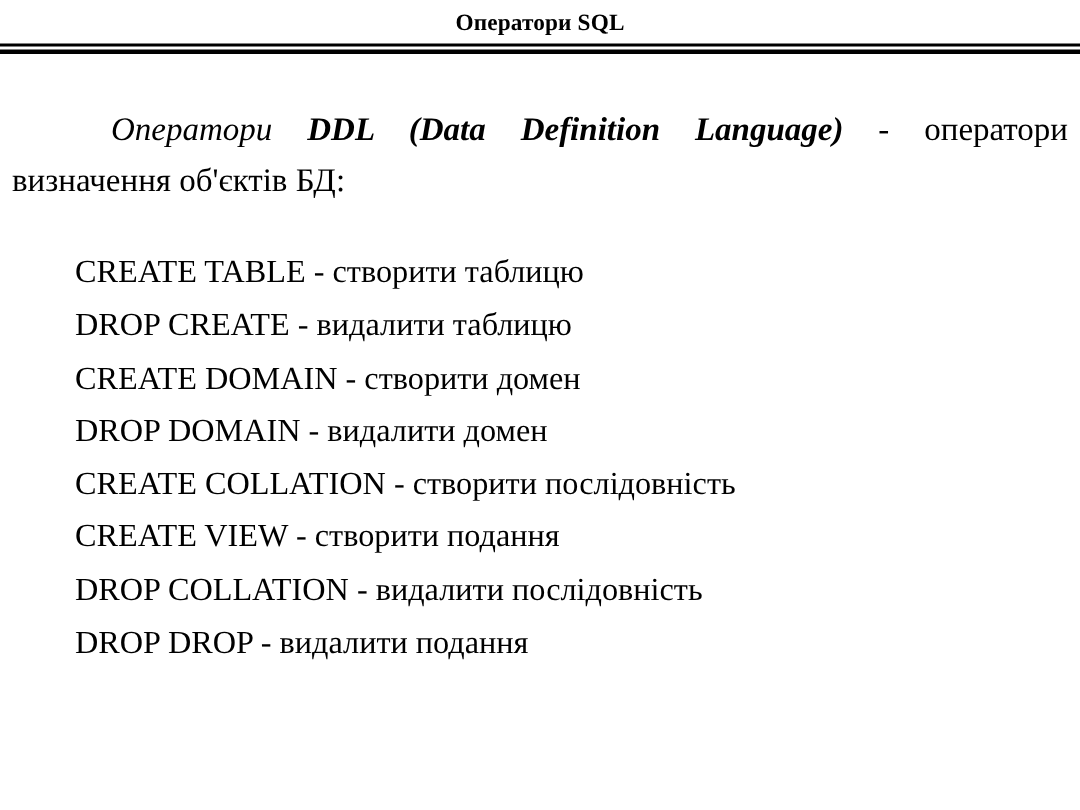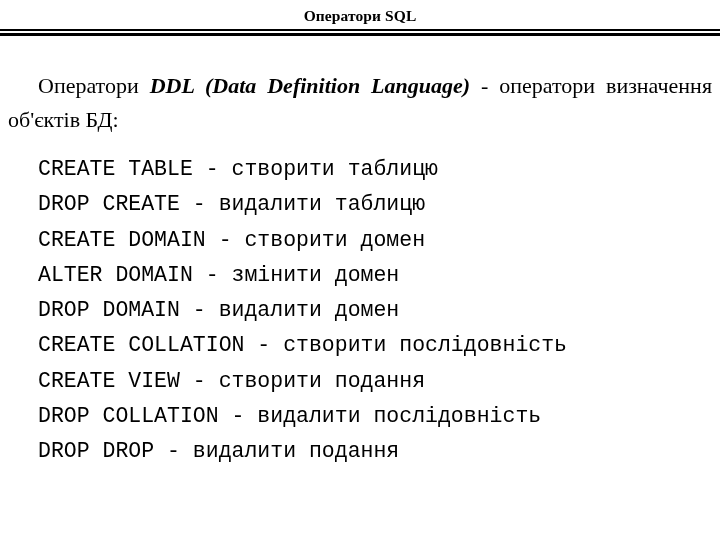--- a/index.html
+++ b/index.html
@@ -69,41 +69,42 @@
     top: 47px;
     left: 8px;
     width: 704px;
     font-size: 22px;
     line-height: 34px;
     text-align: justify;
     text-indent: 30px;
     color: #000000;
   }
   .intro .term-italic {
+    font-style: italic;
     font-weight: normal;
+    margin-left: 36px;
   }
   .intro .term-bold-italic {
     font-style: italic;
     font-weight: bold;
   }
   .intro .tail {
     font-style: normal;
     font-weight: normal;
   }
 
   
   .ddl-list {
     position: absolute;
     top: 152px;
     left: 38px;
     width: 670px;
-    margin: 0;
+    margin: 12px;
     padding: 0;
     list-style: none;
-    font-family: Liberation Mono, monospace;
   }
   .ddl-list .ddl-item {
     font-size: 21.5px;
     line-height: 35.3px;
     white-space: nowrap;
     color: #000000;
   }
 </style>
 </head>
 <body>
@@ -118,21 +119,20 @@
   </div>
 
   <p class="intro">
     <span class="term-italic">Оператори </span><span class="term-bold-italic">DDL (Data Definition Language)</span><span class="tail"> - оператори визначення об'єктів БД:</span>
   </p>
 
   <ul class="ddl-list">
     <li class="ddl-item">CREATE TABLE - створити таблицю</li>
     <li class="ddl-item">DROP CREATE - видалити таблицю</li>
     <li class="ddl-item">CREATE DOMAIN - створити домен</li>
-    <li class="ddl-item">ALTER DOMAIN - змінити домен</li>
     <li class="ddl-item">DROP DOMAIN - видалити домен</li>
     <li class="ddl-item">CREATE COLLATION - створити послідовність</li>
     <li class="ddl-item">CREATE VIEW - створити подання</li>
     <li class="ddl-item">DROP COLLATION - видалити послідовність</li>
     <li class="ddl-item">DROP DROP - видалити подання</li>
   </ul>
 
 </div>
 
 </body></html>

